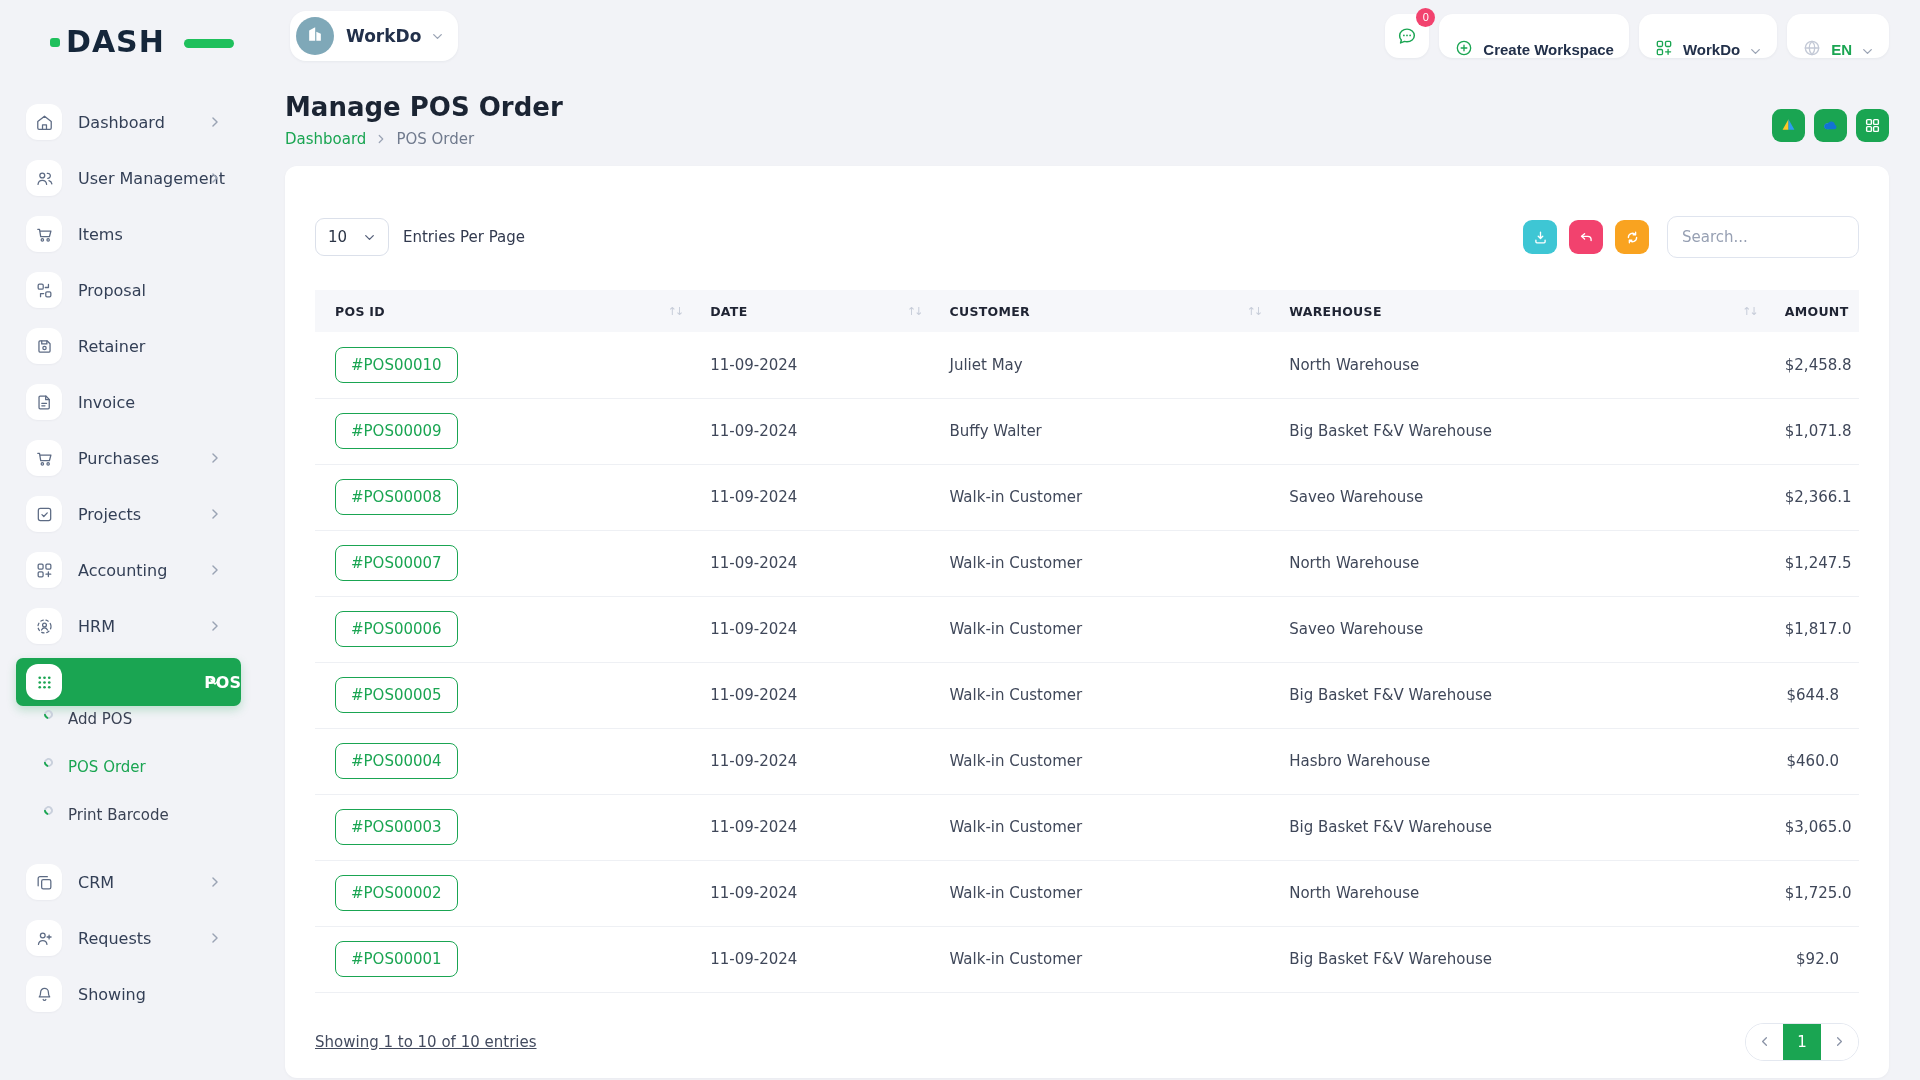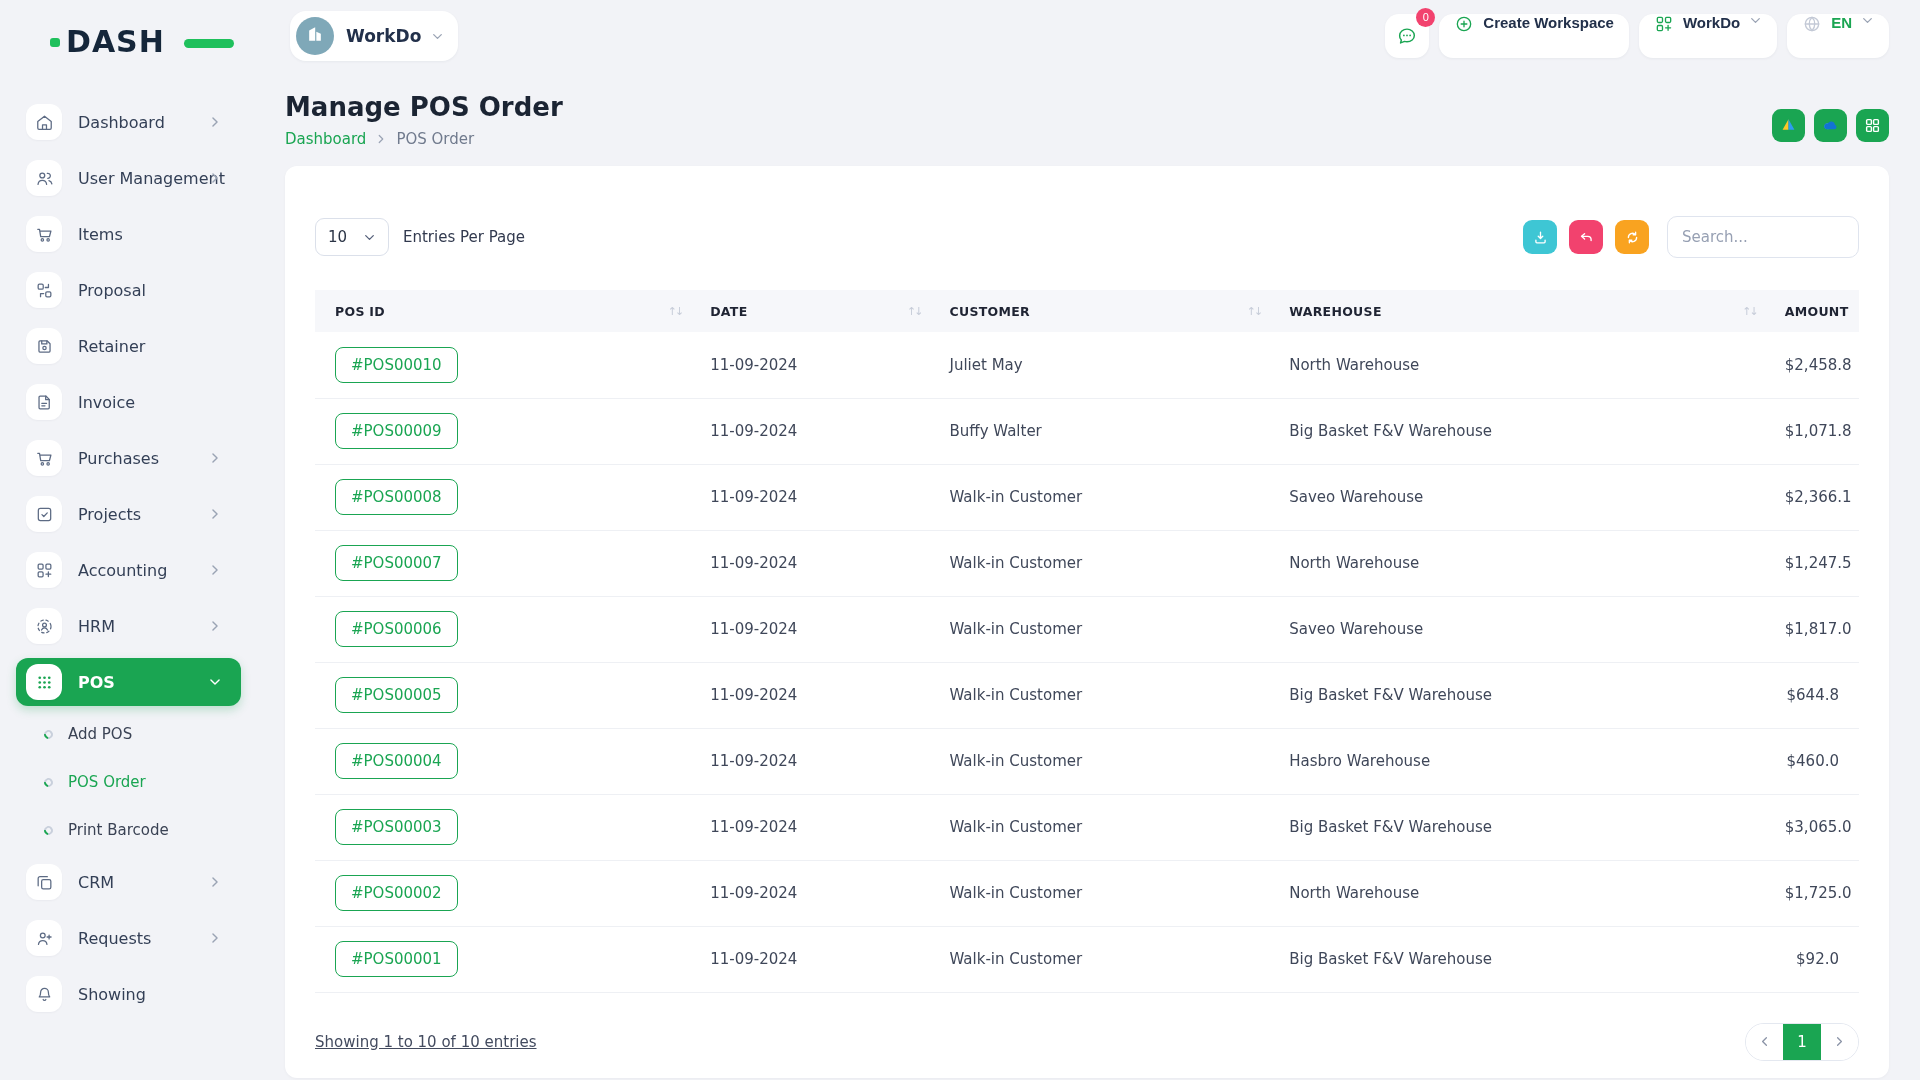--- a/index.html
+++ b/index.html
@@ -20,47 +20,47 @@
 
   
   .menu { margin-top:34px; }
   .srow { position:relative; height:56px; display:flex; align-items:center; padding-left:26px; cursor:pointer; }
   .ibox { width:36px; height:36px; border-radius:12px; background:#ffffff; display:flex; align-items:center; justify-content:center;
           color:#5d6b84; box-shadow:0 1px 2px rgba(20,30,60,.04); flex:0 0 36px; }
   .ibox svg { width:19px; height:19px; }
   .srow .lbl { margin-left:16px; font-size:16px; color:#333f56; }
   .srow .chev { position:absolute; right:35px; color:#9aa3b4; display:flex; }
   .srow .chev svg { width:14px; height:14px; }
-  .srow.active { height:48px; margin:4px 16px; padding-left:10px; border-radius:12px;
-                 background:var(--green,#1aa552); box-shadow:0 4px 10px rgba(26,165,82,.25); }
+  .srow.active { height:48px; margin:4px 16px; padding-left:10px; border-radius:7px;
+                 background:var(--green,#1aa552); box-shadow:0 4px 10px rgba(26,165,82,.25);justify-content:space-between; }
   .srow.active .ibox { color:var(--green,#1aa552); }
   .srow.active .lbl { color:#ffffff; font-weight:bold; font-size:16px; }
   .srow.active .chev { color:#ffffff; right:19px; }
-  .ssub { position:relative; height:48px; display:flex; align-items:center; cursor:pointer; }
+  .ssub { position:relative; height:48px; display:flex; cursor:pointer; }
   .bullet { margin-left:44px; width:9px; height:9px; border-radius:50%;
             border:2px solid #c9d0dc; border-left-color:var(--green,#1aa552); transform:rotate(-40deg); flex:0 0 9px; }
   .ssub .lbl { margin-left:15px; font-size:15px; color:#3a4254; }
   .ssub.active .lbl { color:var(--green,#1aa552); }
   .ssub .chev { position:absolute; right:39px; color:#9aa3b4; display:flex; }
   .ssub .chev svg { width:13px; height:13px; }
 
   
   .topbar { height:72px; display:flex; align-items:center; padding:0 31px 0 33px; }
   .ws-pill { height:50px; background:#fff; border-radius:16px; display:flex; align-items:center; padding:0 14px 0 6px; cursor:pointer;
              box-shadow:0 1px 3px rgba(20,30,60,.05); }
   .avatar { width:38px; height:38px; border-radius:50%; background:var(--avatar-teal,#7fa8b8); display:flex; align-items:center; justify-content:center; color:#fff; }
   .avatar svg { width:20px; height:20px; }
   .ws-pill .ws-name { margin:0 10px 0 12px; font-size:17px; font-weight:bold; color:var(--navy,#22304a); }
   .tb-right { margin-left:auto; display:flex; align-items:center; gap:10px; }
   .chat-btn { position:relative; width:44px; height:44px; background:#fff; border-radius:14px; border:none; cursor:pointer;
               display:flex; align-items:center; justify-content:center; color:var(--green,#1aa552); box-shadow:0 1px 3px rgba(20,30,60,.05); }
   .chat-btn svg { width:22px; height:22px; }
   .chat-badge { position:absolute; top:-6px; right:-6px; min-width:19px; height:19px; border-radius:10px; background:var(--pink,#f2426e);
                 color:#fff; font-size:11px; line-height:19px; text-align:center; padding:0 4px; }
-  .pill { height:44px; background:#fff; border:none; border-radius:14px; display:flex; align-items:flex-start; gap:9px; padding:0 15px;
+  .pill { height:44px; background:#fff; border:none; border-radius:14px; display:flex; align-items:flex-end; gap:9px; padding:0 15px;
           cursor:pointer; box-shadow:0 1px 3px rgba(20,30,60,.05); font-size:15px; font-weight:bold; color:var(--navy,#22304a); }
   .pill .g { color:var(--green,#1aa552); display:flex; }
   .pill .gray { color:#c3c9d6; display:flex; }
   .pill svg { width:20px; height:20px; }
   .pill .dd { color:#9aa3b4; display:flex; }
   .pill .dd svg { width:13px; height:13px; }
   .lang-code { color:var(--green,#1aa552); }
 
   
   .content { position:relative; padding:0 31px 0 28px; flex:1; }

